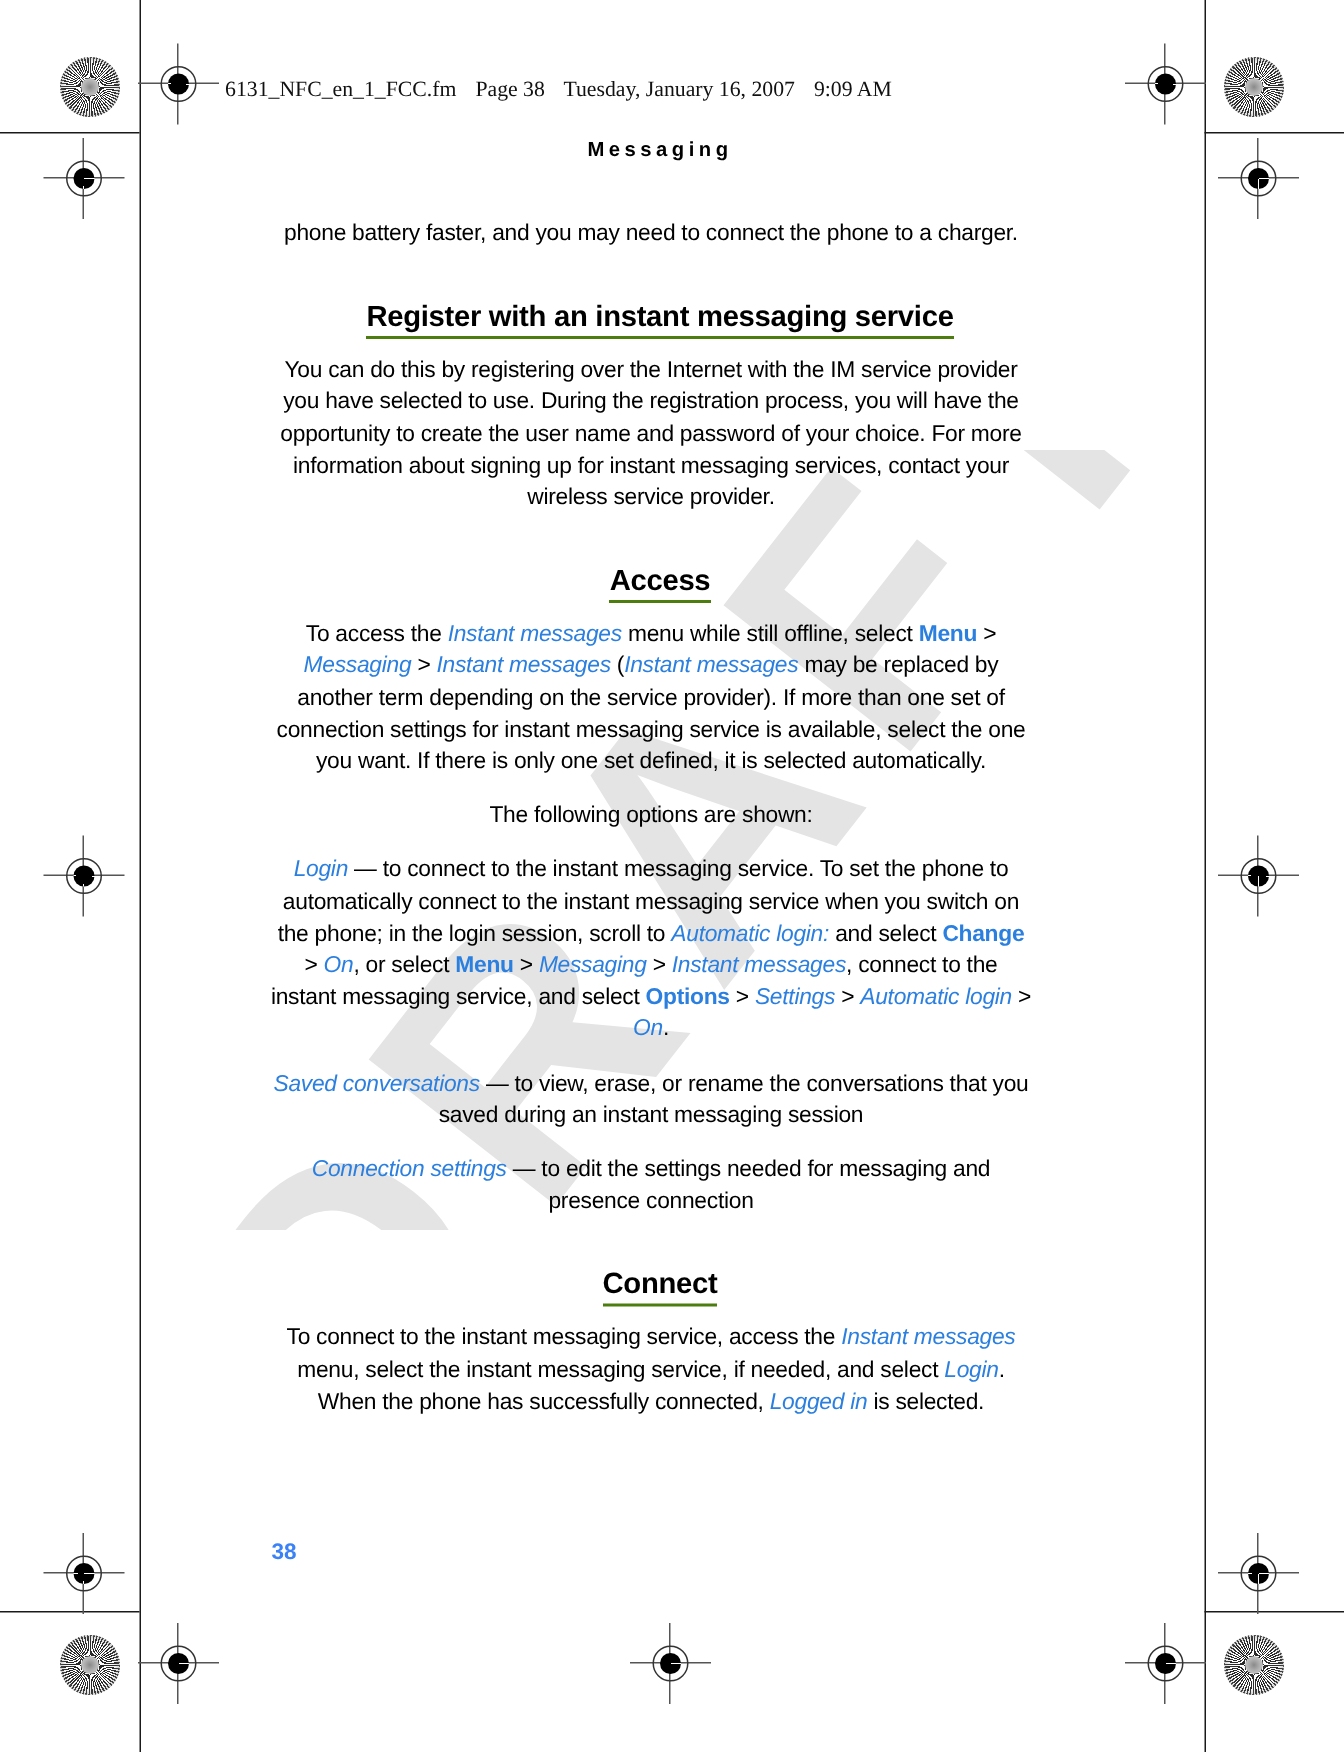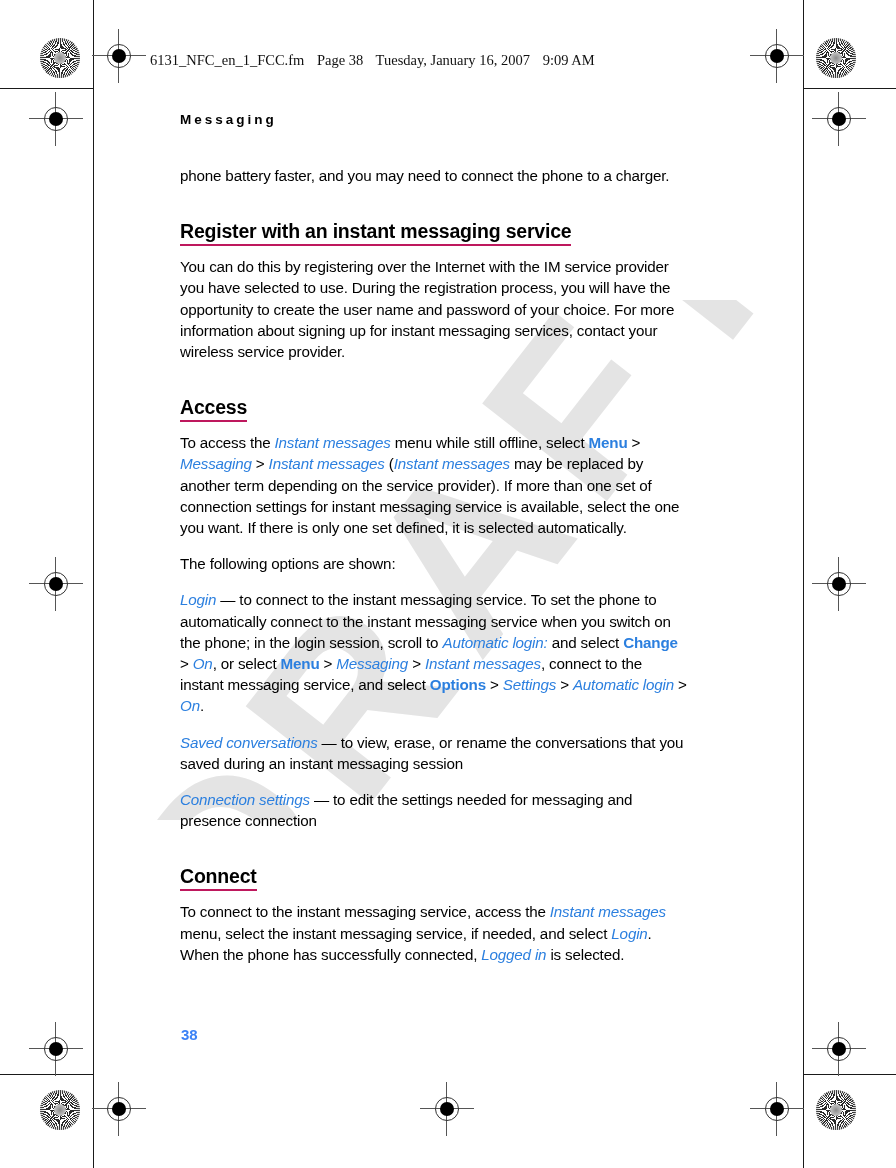--- a/index.html
+++ b/index.html
@@ -83,39 +83,39 @@
   .filmstrip {
     position: absolute; left: 150px; top: 52px;
     font-family: "Liberation Serif", serif;
     font-size: 14.5px; color: #111; white-space: nowrap;
   }
   .filmstrip .seg { margin-right: 9px; }
   .filmstrip .fname { text-decoration: none; }
 
   
   .content {
-    position: absolute; left: 180px; top: 112px; width: 520px;
+    position: absolute; left: 180px; top: 92px; width: 520px;
   }
 
   .running-head {
     font-size: 13.5px; font-weight: bold; letter-spacing: 3.0px;
     color: #000; margin: 0 0 38px 0;
   }
 
   p.body {
     font-size: 15.2px; line-height: 21.2px;
     margin: 0 12px 15px 0; color: #000;
     letter-spacing: -0.18px;
   }
 
   h2.section {
     font-size: 19.5px; font-weight: bold; line-height: 24px;
     margin: 18px 0 10px 0; color: #000;
     display: inline-block;
-    border-bottom: 2px solid #be185d; padding-bottom: 1px;
+    border-bottom: 2px solid #4d7c0f; padding-bottom: 1px;
     letter-spacing: -0.2px;
   }
   .section-wrap { margin: 0 0 0 0; }
 
   
   .ui-param { color: #2b7fdf; font-style: italic; }
   .ui-cmd   { color: #2b7fdf; font-weight: bold; }
   .sep      { color: #000; }
 
   .page-number {
@@ -132,21 +132,21 @@
   }
   .watermark span {
     position: absolute; left: 50%; top: 50%;
     transform: translate(-50%, -50%) rotate(-52deg);
     font-size: 230px; font-weight: bold;
     letter-spacing: 26px;
     color: #e4e4e4;
     white-space: nowrap;
     font-family: "Liberation Sans", sans-serif;
   }
-  .content, .page-number, .filmstrip { position: absolute; z-index: 2; }
+  .content, .page-number, .filmstrip { position: absolute; z-index: 2; text-align: center; }
 </style>
 </head>
 <body>
 
 <div class="sheet">
 
   <div class="page-edge-left"></div>
   <div class="page-edge-right"></div>
   <div class="trim-top-left"></div>
   <div class="trim-top-right"></div>

